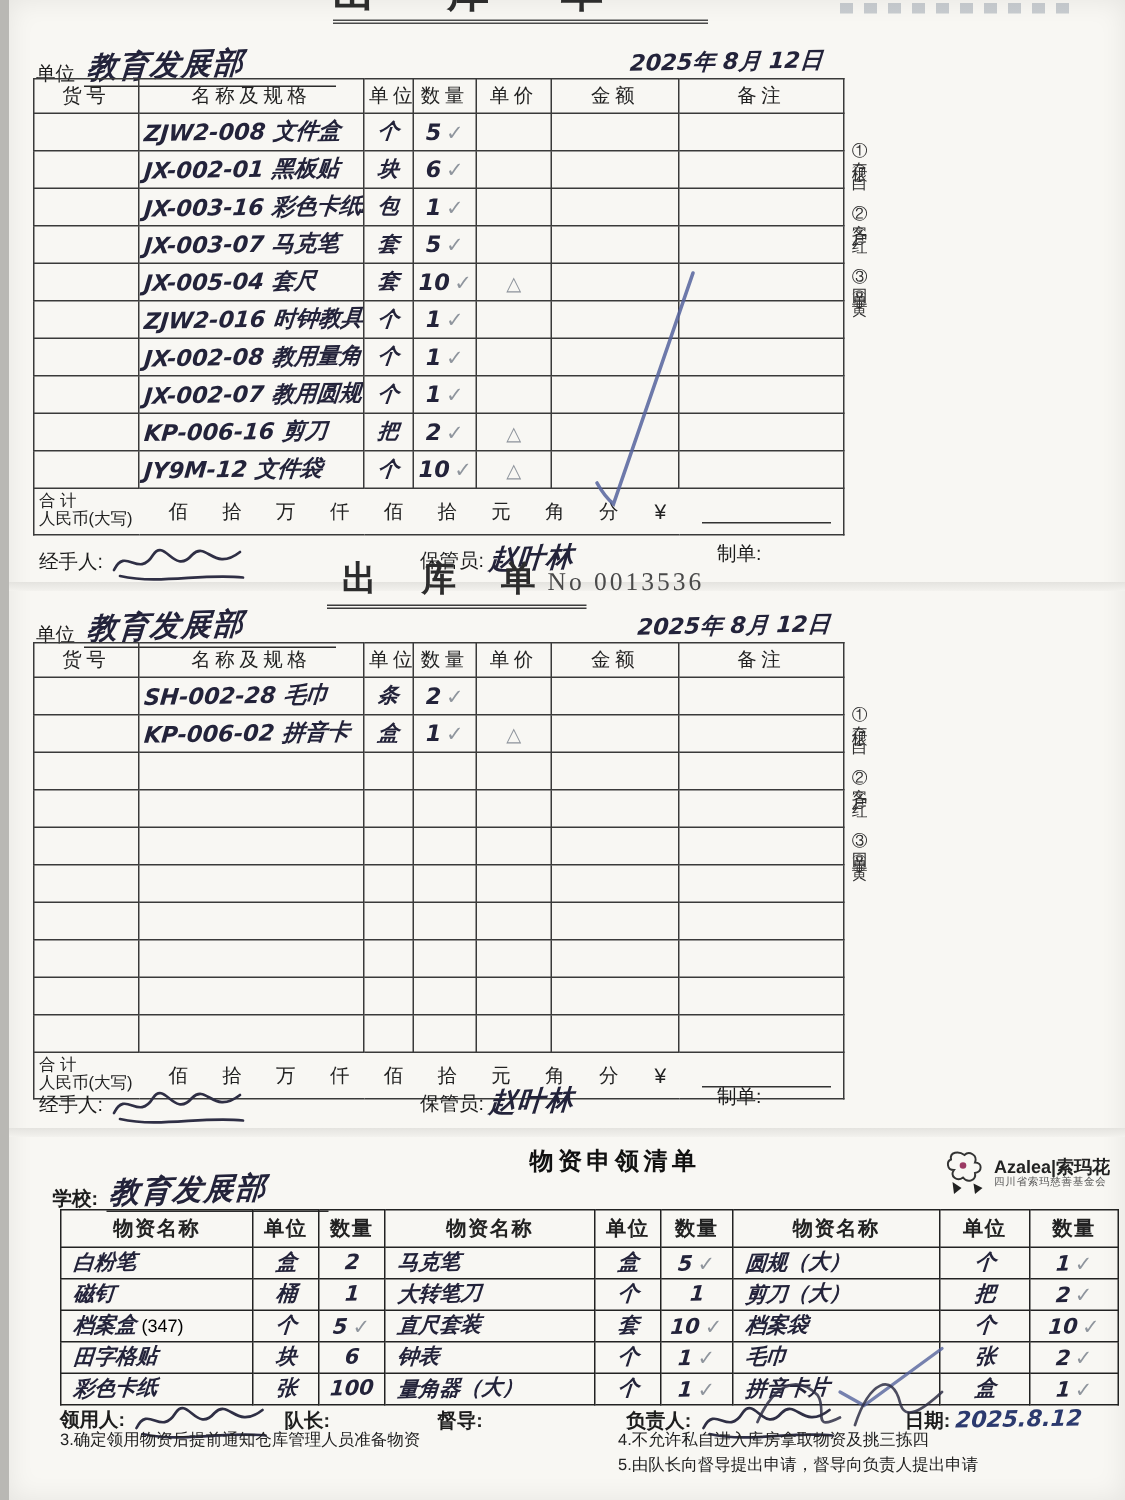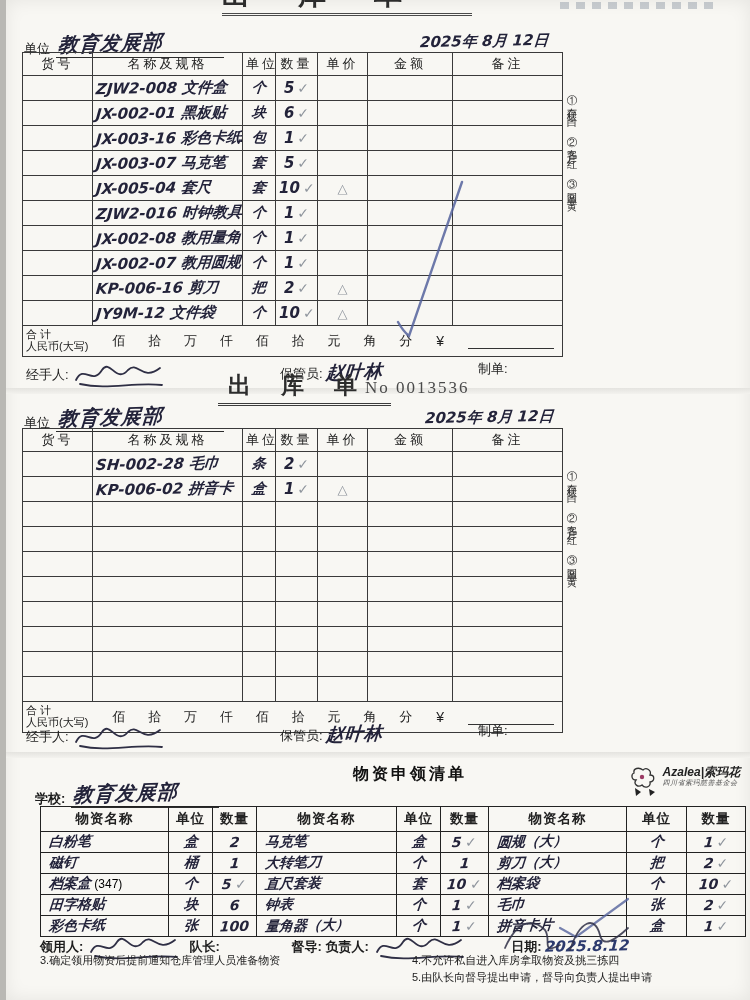--- a/index.html
+++ b/index.html
@@ -55,21 +55,21 @@
   
   .list-title{position:absolute;font-size:16px;font-weight:bold;letter-spacing:3px;color:#111;}
   table.list{border-collapse:collapse;table-layout:fixed;position:absolute;}
   table.list th,table.list td{border:1.6px solid #222;padding:0 2px;overflow:hidden;white-space:nowrap;}
   table.list th{font-size:13.5px;font-weight:bold;height:24px;letter-spacing:1px;}
   table.list td{font-size:13px;height:20px;text-align:center;}
   table.list td.g-name{text-align:left;padding-left:8px;}
   table.list td .hw{font-size:14px;display:inline-block;transform:rotate(-1.5deg) skewX(-6deg);}
   .pencil-note{color:#000000;font-size:12px;font-style:normal;}
 
-  .logo{position:absolute;display:flex;gap:4px;font-style:italic;}
+  .logo{position:absolute;display:flex;align-items:center;gap:4px;}
   .logo-txt{display:flex;flex-direction:column;line-height:1.1;}
   .logo-name{font-size:12px;font-weight:bold;color:#222;}
   .logo-org{font-size:7px;color:#555;letter-spacing:.5px;}
 
   .notes{position:absolute;font-size:11px;color:#222;line-height:1.55;}
   .notes div{white-space:nowrap;}
 
   .overlay{position:absolute;left:0;top:0;width:750px;height:1000px;pointer-events:none;z-index:6;}
 </style>
 </head>
@@ -526,21 +526,21 @@
       </tbody>
   </table>
 
   <div class="sigline" style="left:40px;top:932px;font-weight:bold;">
     <span>领用人:</span>
     <span class="sig-slot"><svg width="95" height="28" viewBox="0 0 95 28">
           <path d="M4 20 C12 4 20 26 30 10 C38 -2 44 24 56 10 C66 0 70 22 88 8 M8 24 C35 30 62 22 90 25" fill="none" stroke="#2f2f45" stroke-width="1.8" stroke-linecap="round"></path>
         </svg></span>
     <span style="margin-left:4px">队长:</span>
     <span style="margin-left:68px">督导:</span>
-    <span style="">负责人:</span>
+    <span style="margin-left:92px">负责人:</span>
     <span class="sig-slot"><svg width="95" height="28" viewBox="0 0 95 28">
           <path d="M4 20 C12 4 20 26 30 10 C38 -2 44 24 56 10 C66 0 70 22 88 8 M8 24 C35 30 62 22 90 25" fill="none" stroke="#2f2f45" stroke-width="1.8" stroke-linecap="round"></path>
         </svg></span>
     <span style="margin-left:40px">日期:</span>
     <span class="hw hw-date" style="color:#2c3a6e">2025.8.12</span>
   </div>
 
   <div class="notes" style="left:40px;top:952px;width:345px;" id="notes-left">
       <div>3.确定领用物资后提前通知仓库管理人员准备物资</div>
     </div>

